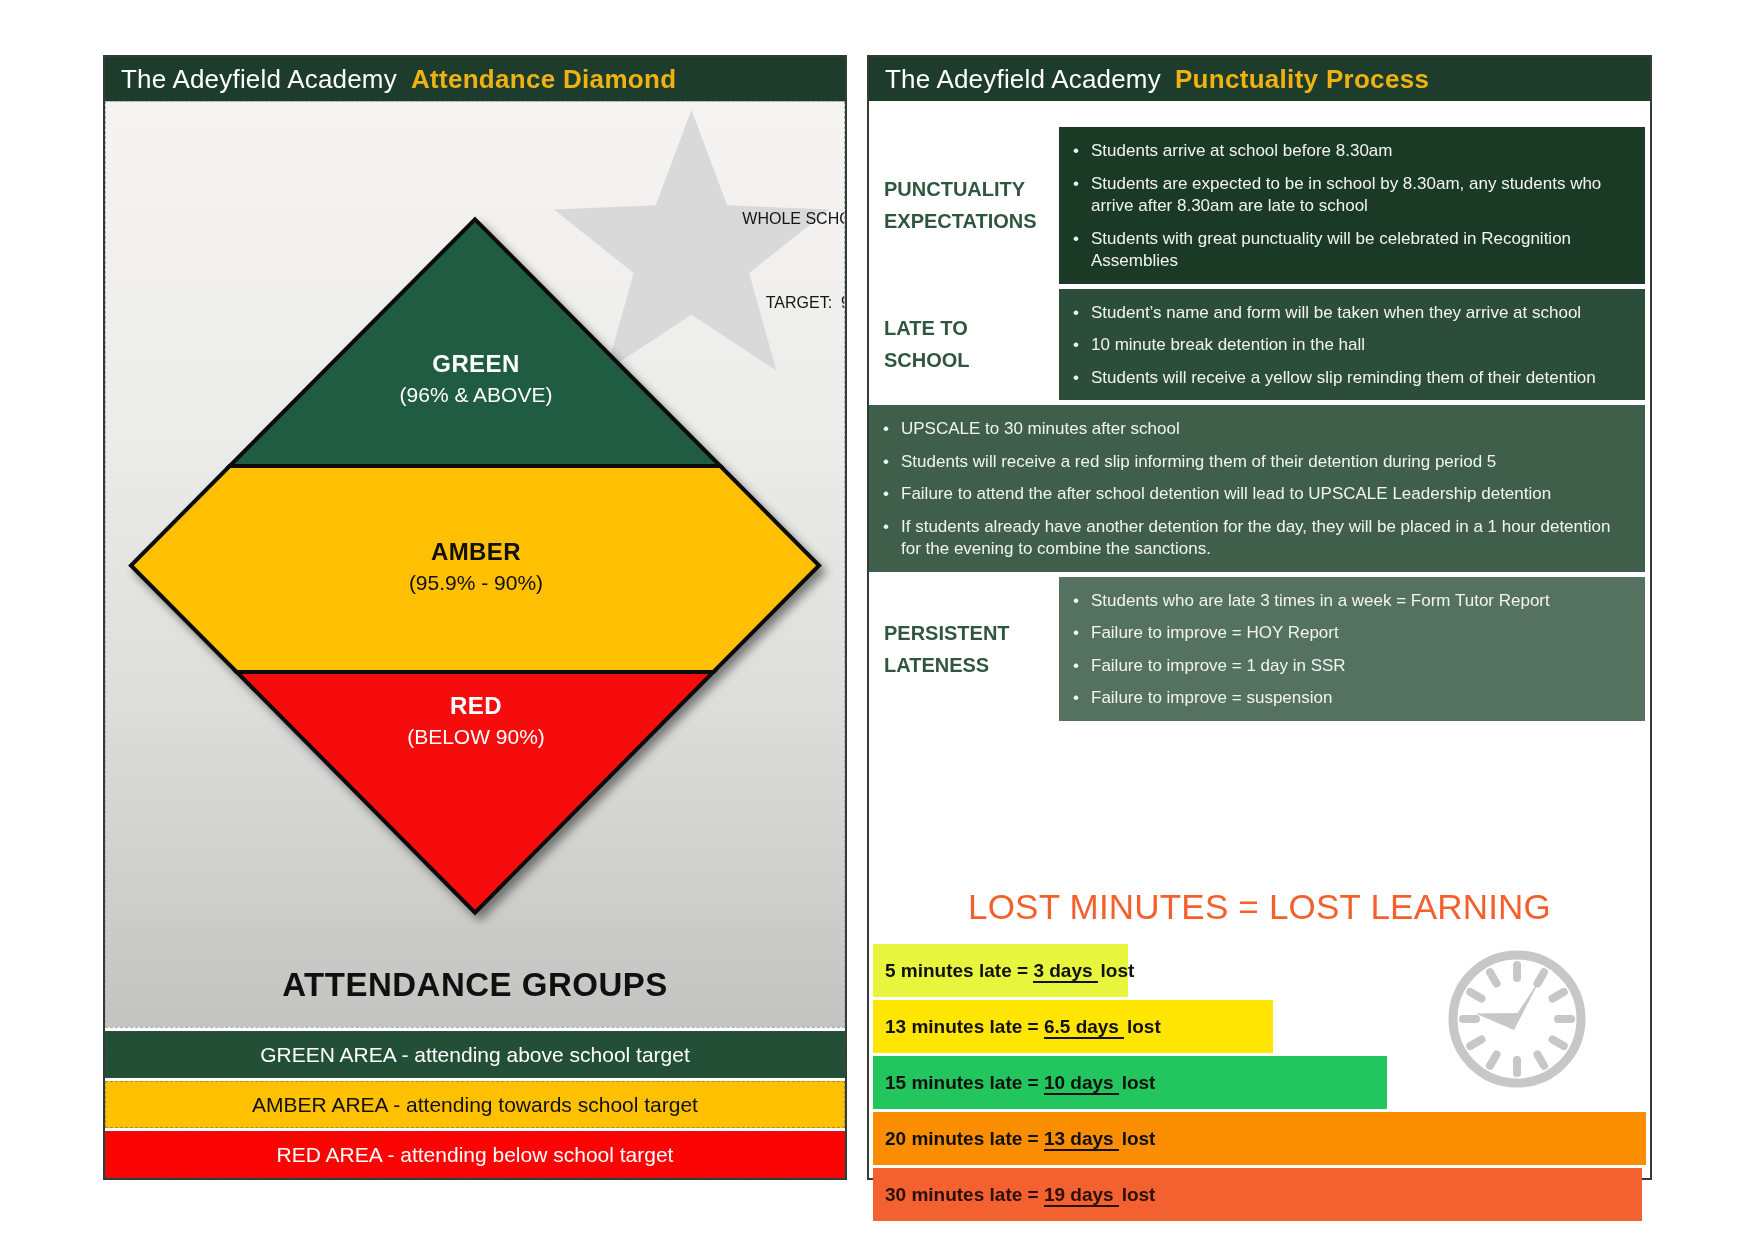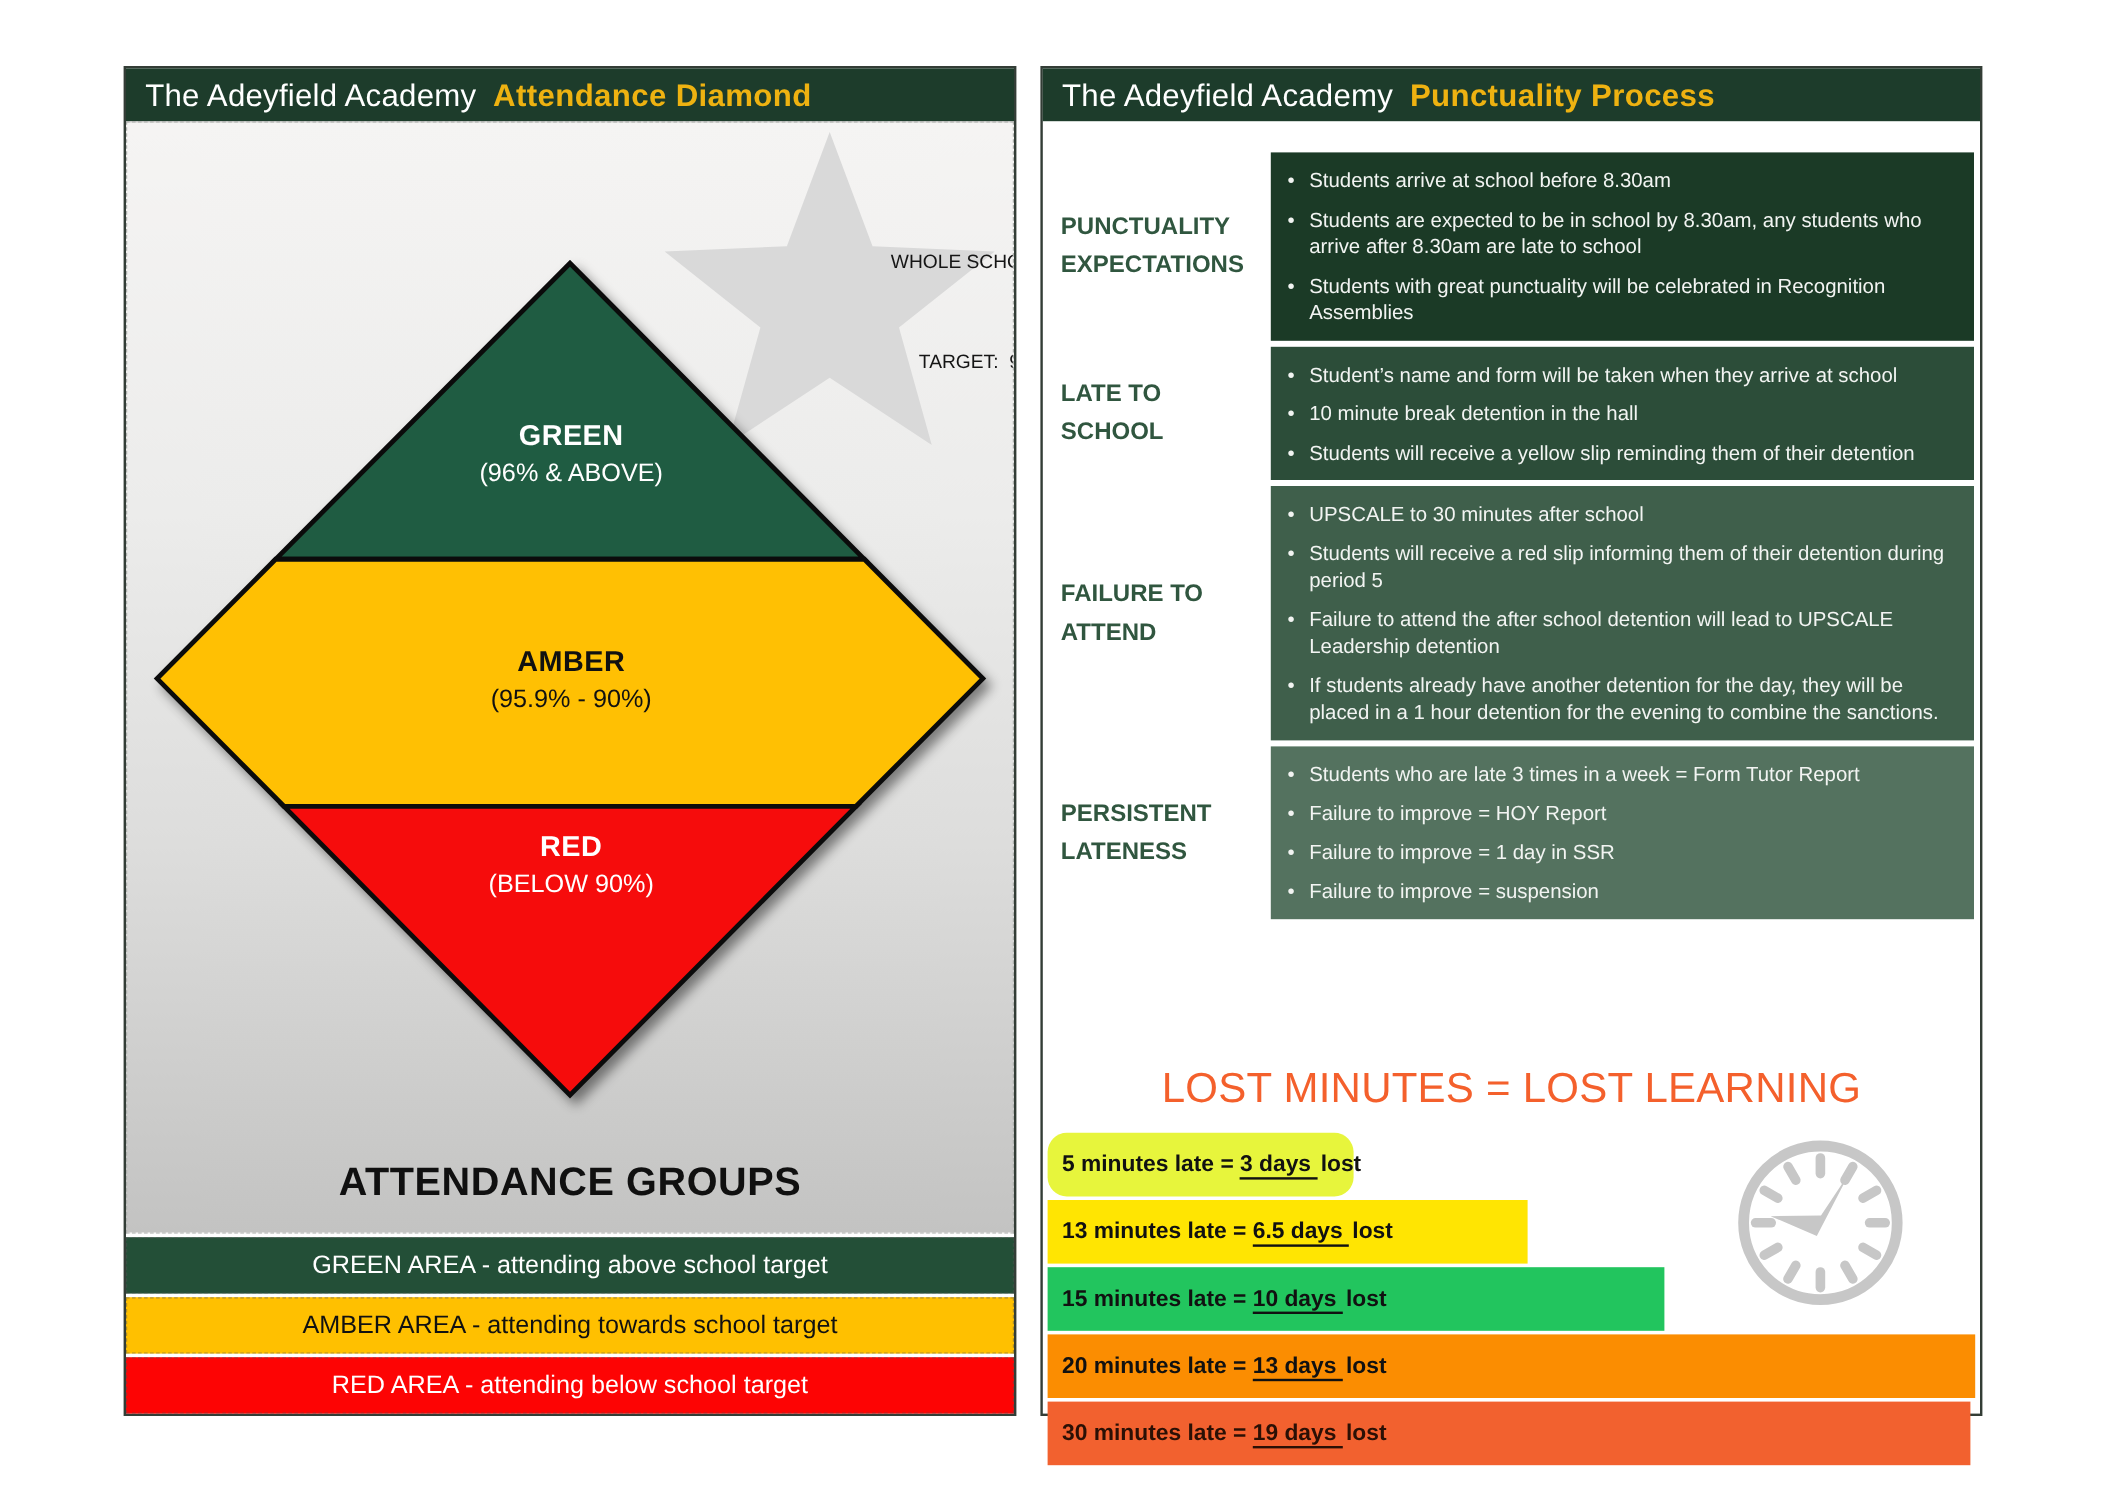--- a/index.html
+++ b/index.html
@@ -162,24 +162,20 @@
                 </li>
               <li>
                   <span class="dot">•</span>
                   <span>Students will receive a yellow slip reminding them of their detention</span>
                 </li>
             </ul>
           </div>
         </div>
 
         <div class="prow">
-          <div class="prow-label">
-            <div>FAILURE TO</div>
-            <div>ATTEND</div>
-          </div>
           <div class="prow-box" style="background-color: rgb(63, 95, 75);">
             <ul>
               <li>
                   <span class="dot">•</span>
                   <span>UPSCALE to 30 minutes after school</span>
                 </li>
               <li>
                   <span class="dot">•</span>
                   <span>Students will receive a red slip informing them of their detention during period 5</span>
                 </li>
@@ -238,21 +234,21 @@
           <line x1="72" y1="18" x2="72" y2="31" transform="rotate(240 72 72)"></line>
           <line x1="72" y1="18" x2="72" y2="31" transform="rotate(270 72 72)"></line>
           <line x1="72" y1="18" x2="72" y2="31" transform="rotate(300 72 72)"></line>
           <line x1="72" y1="18" x2="72" y2="31" transform="rotate(330 72 72)"></line>
           <line x1="72" y1="18" x2="72" y2="31"></line>
         </g>
         <polygon fill="currentColor" points="30.5,66.5 69,83 97,29 72.5,66"></polygon>
       </svg>
 
       <div class="late-bars">
-        <div class="late-bar" style="background-color: rgb(231, 245, 60); width: 255px; color: rgb(17, 17, 17); border-radius: 16px;">
+        <div class="late-bar" style="background-color: rgb(231, 245, 60); width: 255px; color: rgb(17, 17, 17);">
           <span>5 minutes late = </span><span class="days-underline">3 days</span><span>lost</span>
         </div>
         <div class="late-bar" style="background-color: rgb(255, 229, 2); width: 400px; color: rgb(17, 17, 17);">
           <span>13 minutes late = </span><span class="days-underline">6.5 days</span><span>lost</span>
         </div>
         <div class="late-bar" style="background-color: #22c55e; width: 514px; color: rgb(17, 17, 17);">
           <span>15 minutes late = </span><span class="days-underline">10 days</span><span>lost</span>
         </div>
         <div class="late-bar" style="background-color: rgb(251, 141, 1); width: 776px; color: rgb(17, 17, 17);">
           <span>20 minutes late = </span><span class="days-underline">13 days</span><span>lost</span>

